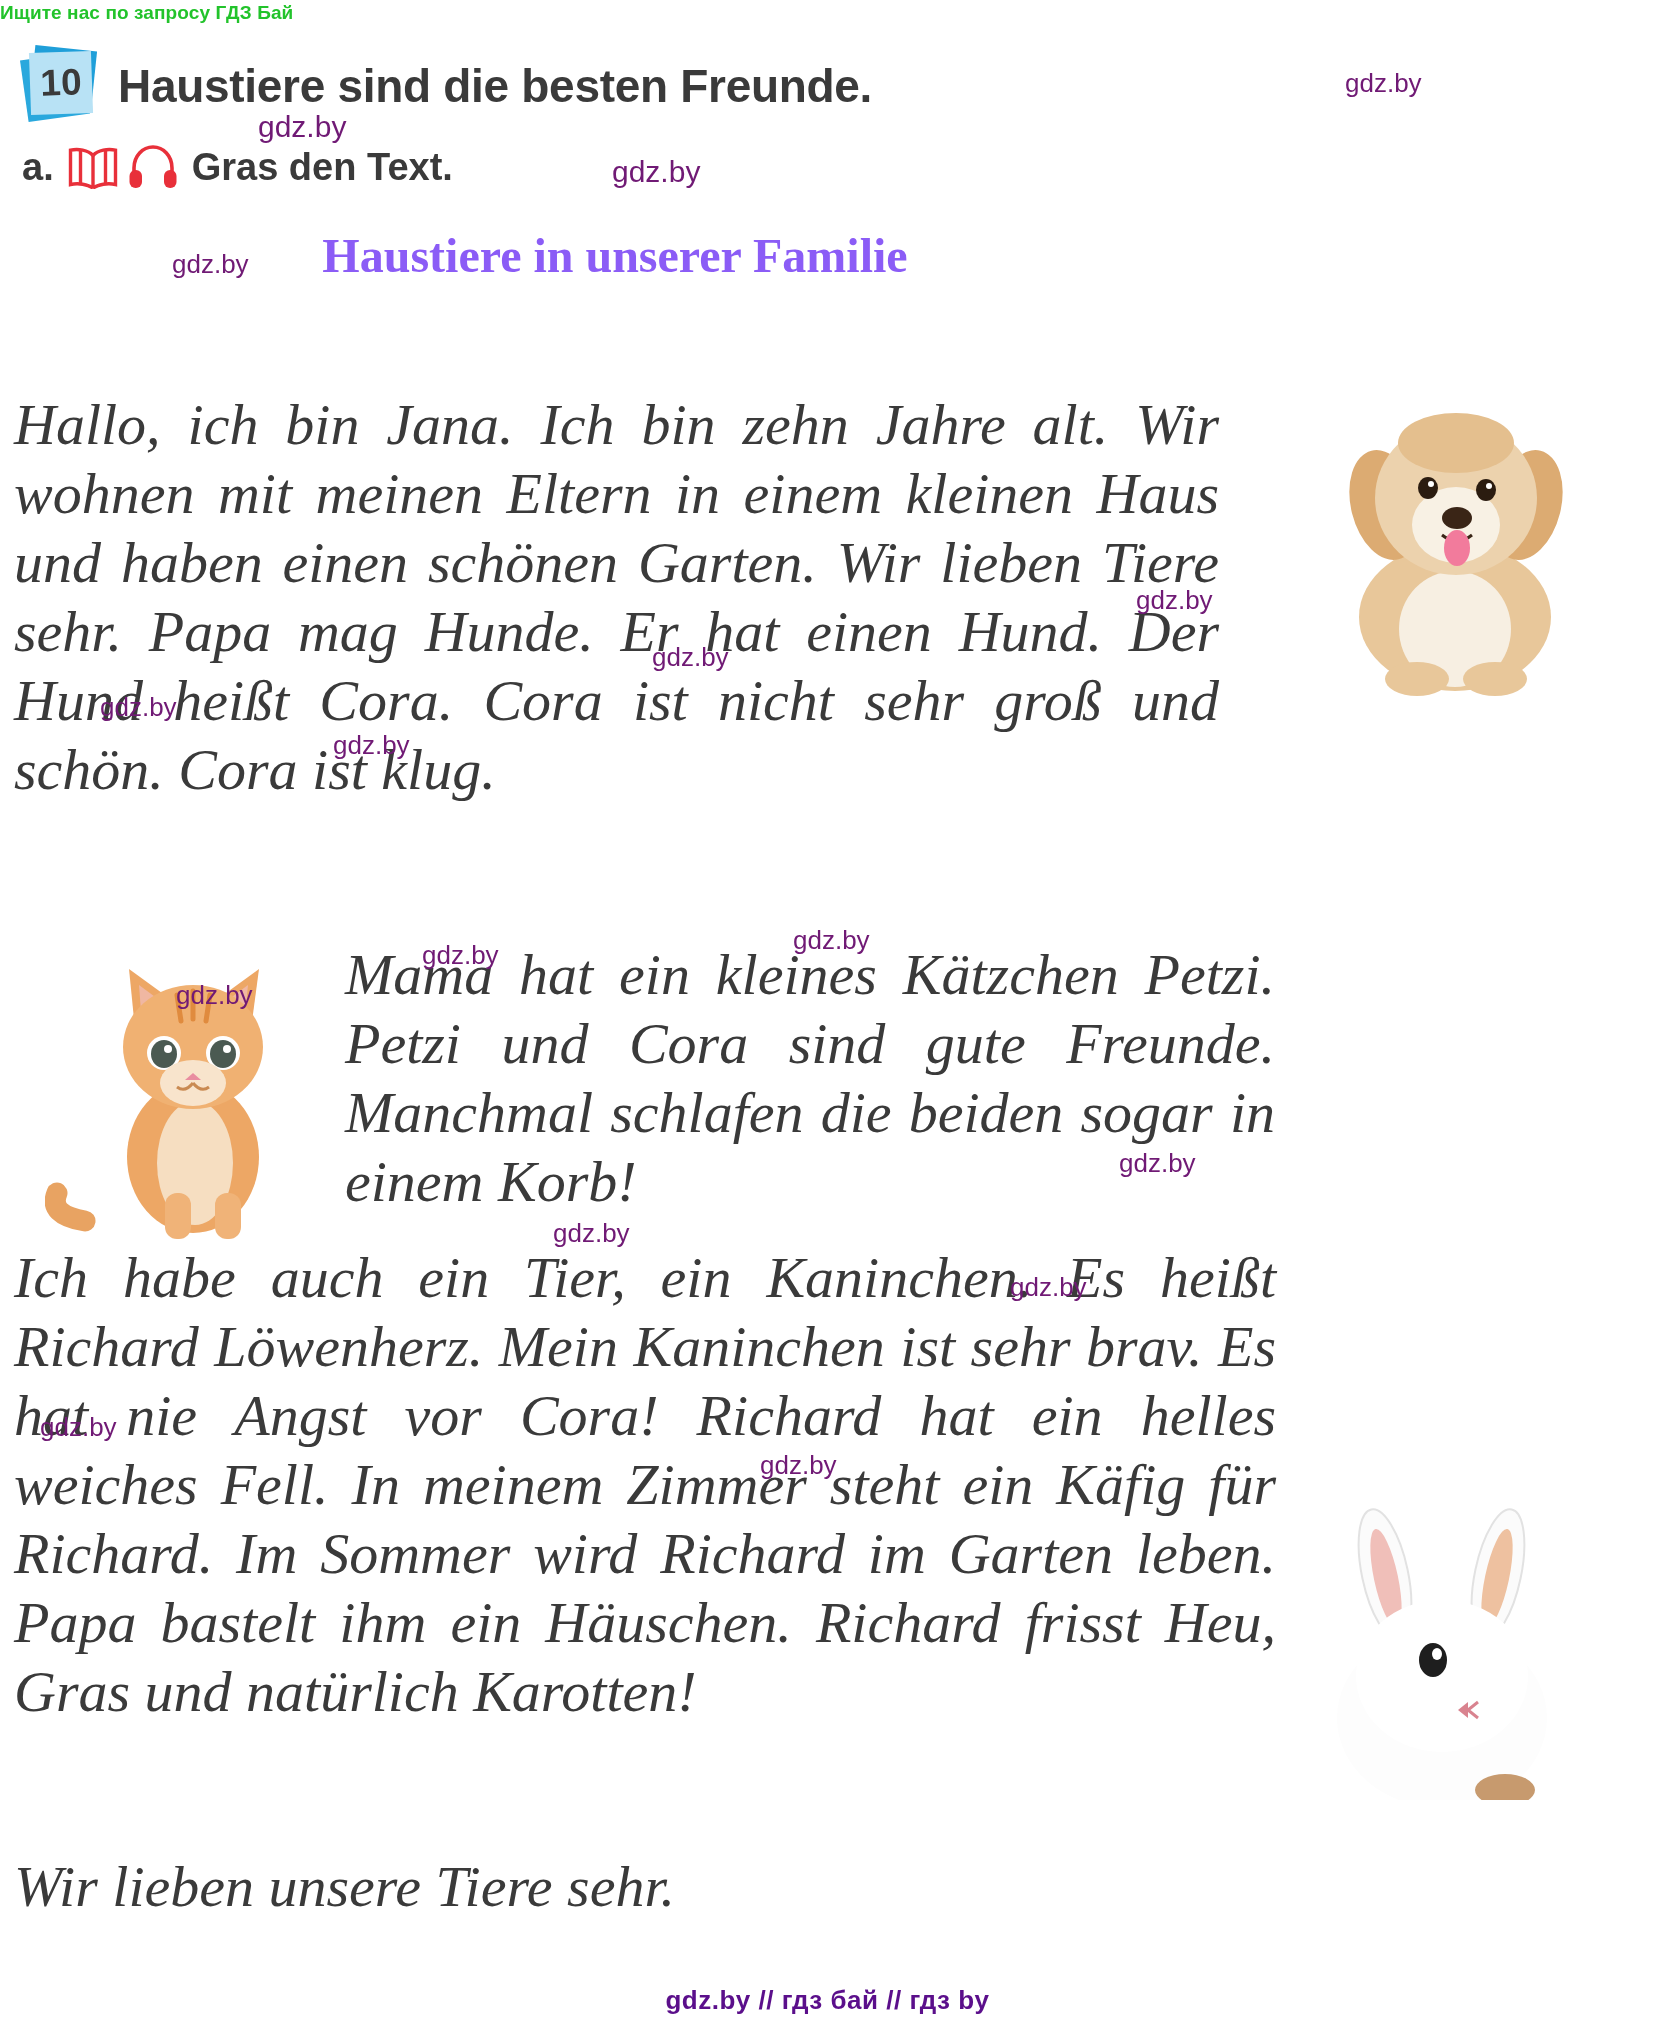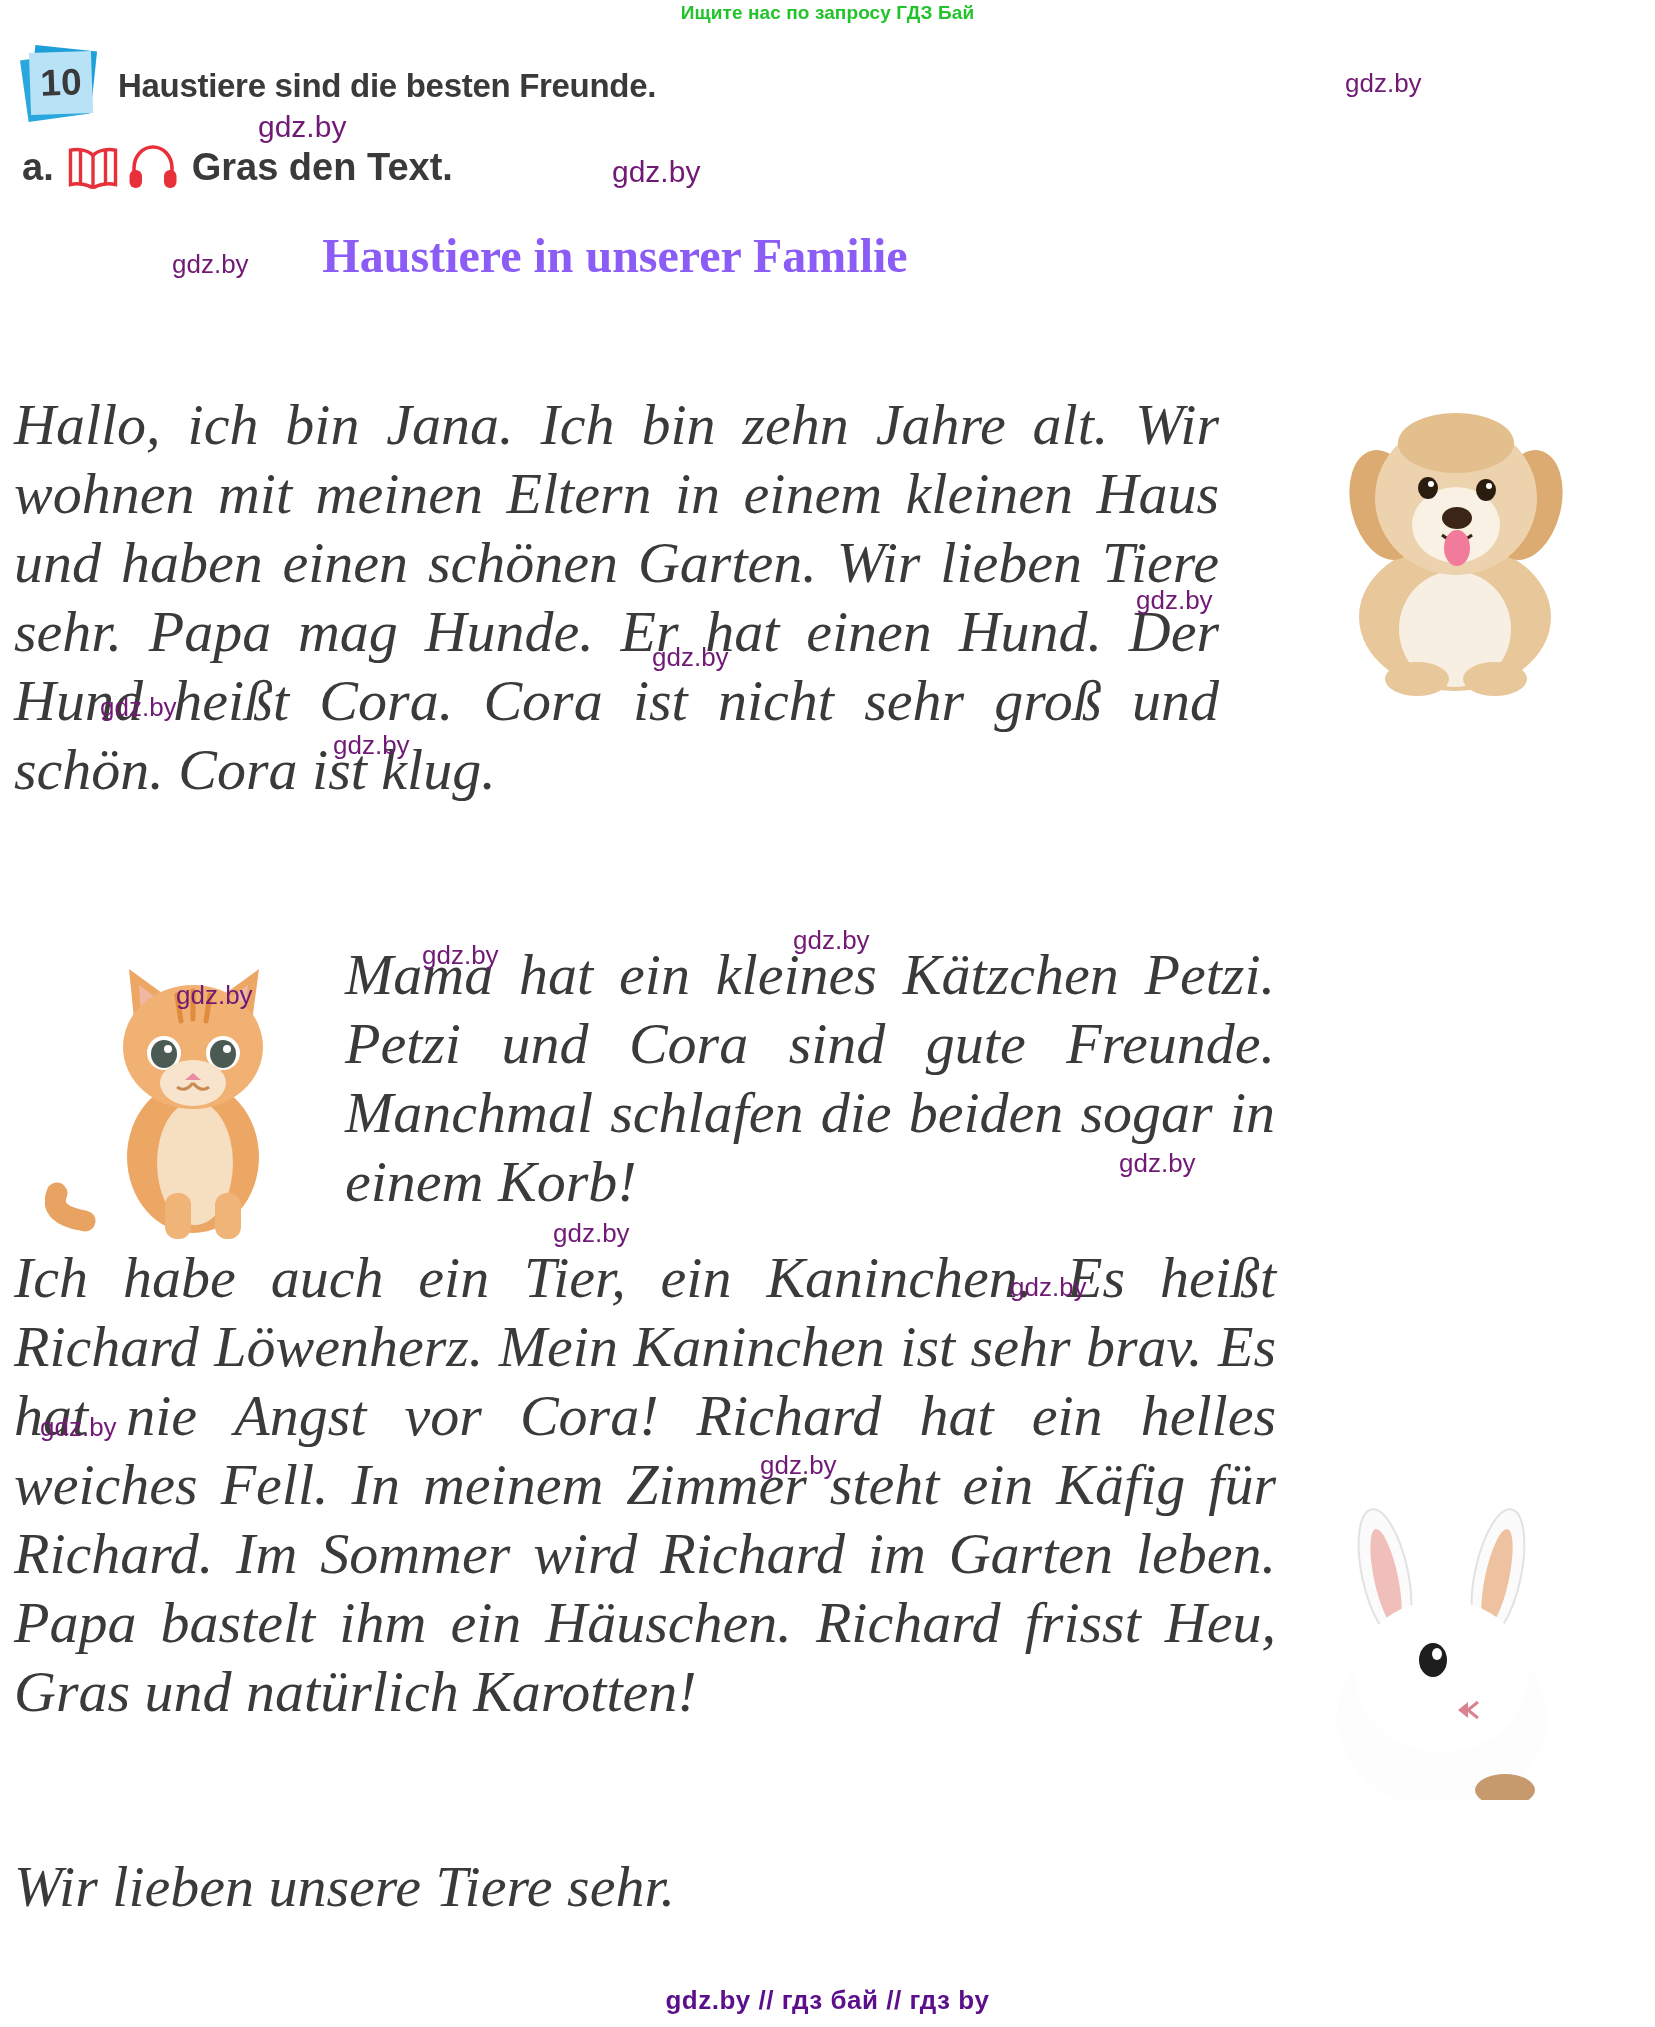--- a/index.html
+++ b/index.html
@@ -14,21 +14,20 @@
     font-family: "Liberation Sans", sans-serif;
     overflow: hidden;
   }
 
   
   .promo-banner {
     position: absolute;
     top: 2px;
     left: 0;
     width: 1655px;
-    text-align: center;
     font-family: "Liberation Sans", sans-serif;
     font-size: 19px;
     font-weight: 700;
     color: #22c32b;
     letter-spacing: .1px;
   }
 
   
   .ex-header {
     position: absolute;
@@ -72,21 +71,21 @@
     line-height: 62px;
     text-align: center;
     font-family: "Liberation Sans", sans-serif;
     font-size: 37px;
     font-weight: 700;
     color: #3a3a3a;
     transform: rotate(-2deg);
   }
   .ex-title {
     font-family: "Liberation Sans", sans-serif;
-    font-size: 33px;
+    font-size: 46px;
     font-weight: 700;
     color: #3a3a3a;
     white-space: nowrap;
     letter-spacing: -0.3px;
   }
 
   
   .task-line {
     position: absolute;
     top: 144px;

